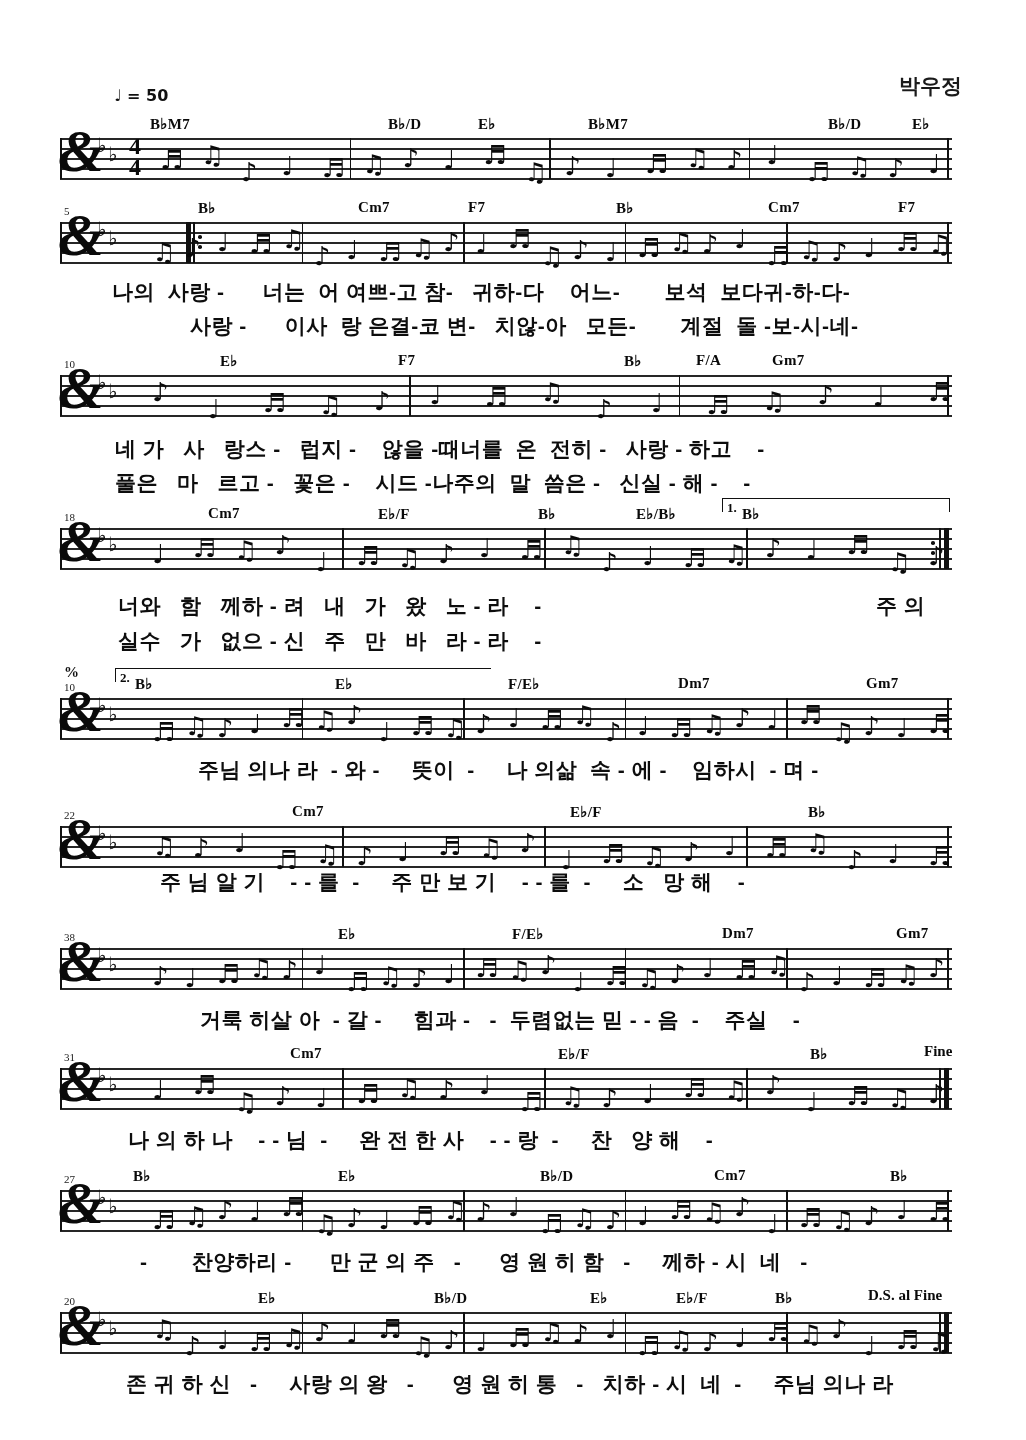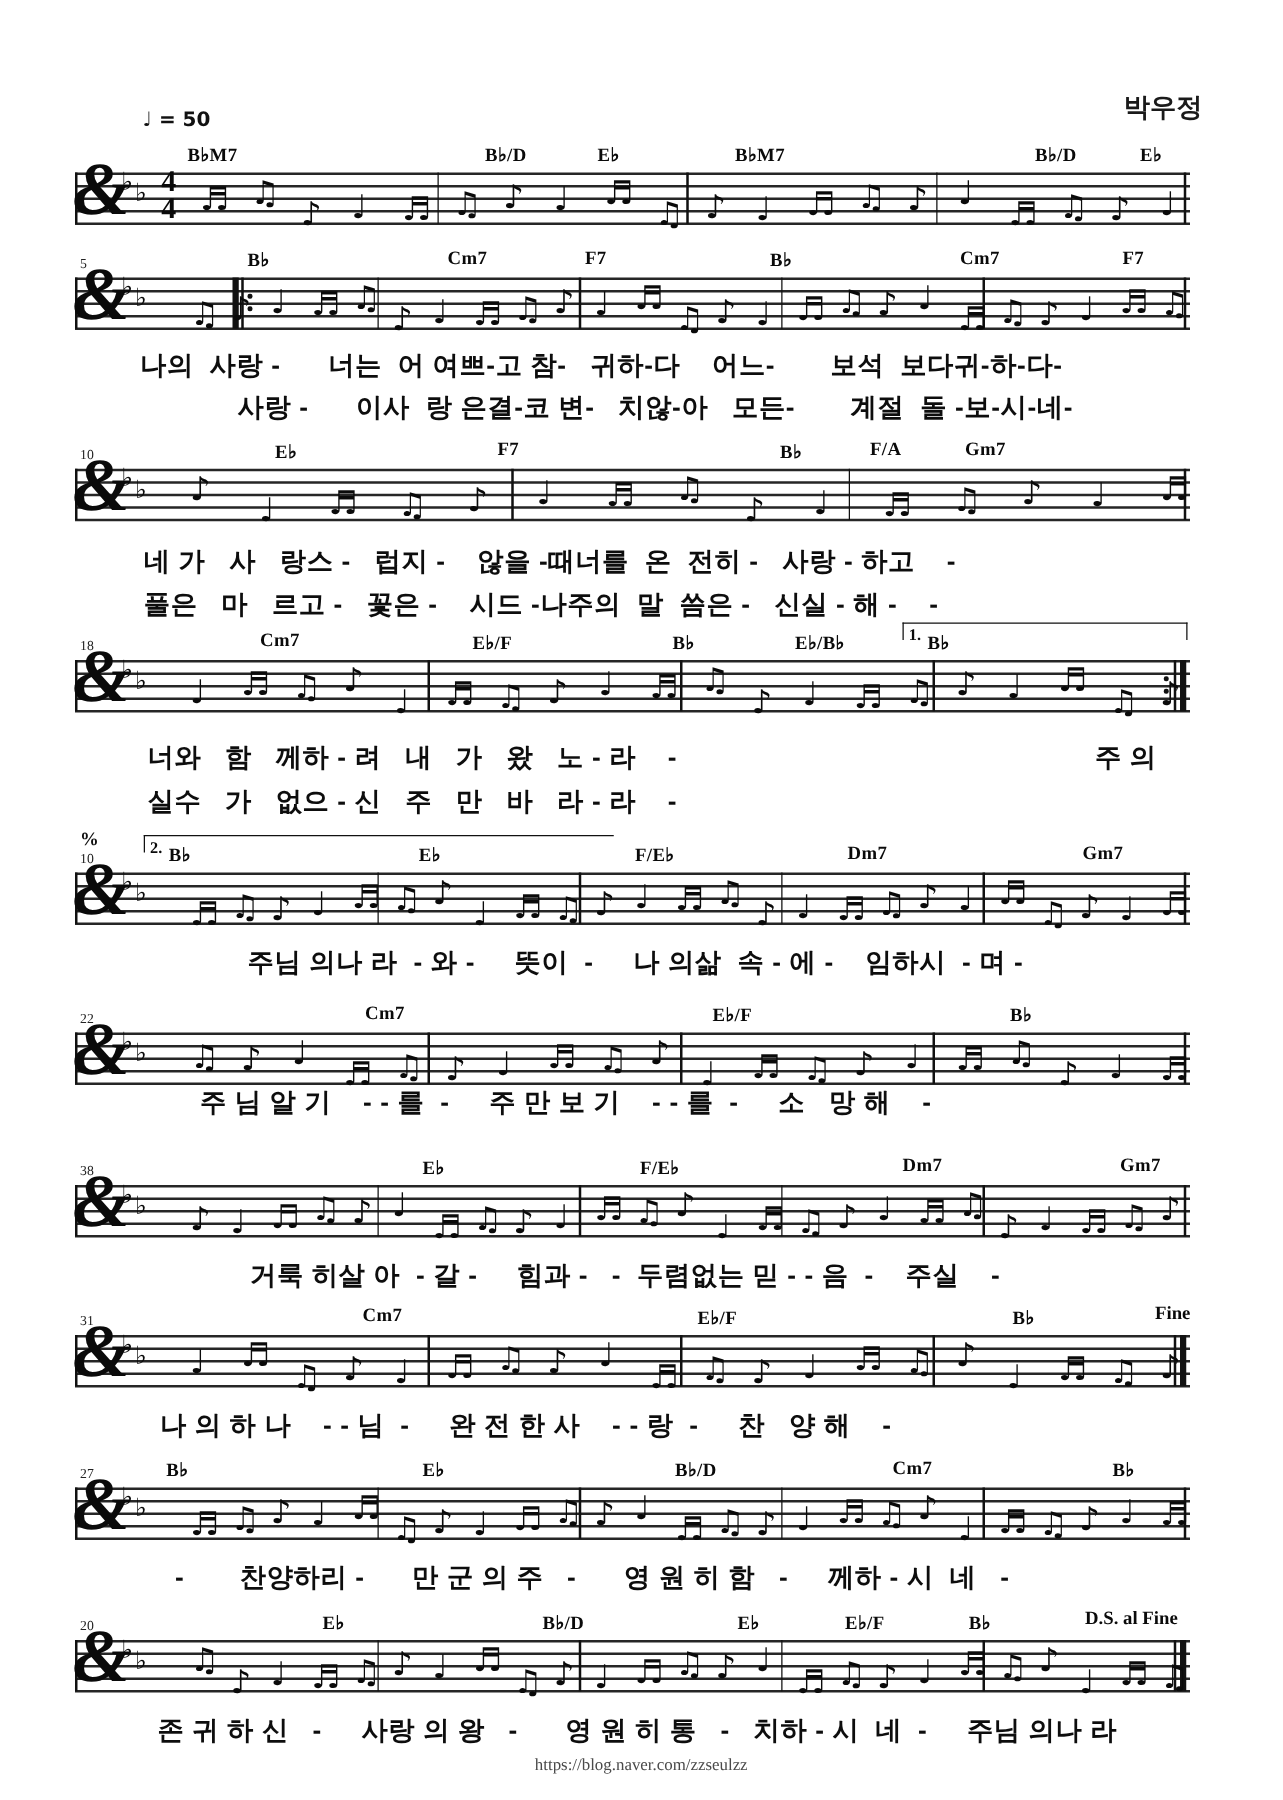--- a/index.html
+++ b/index.html
@@ -490,14 +490,13 @@
         <span class="note" style="left: 734px; top: 13px;">♩</span>
         <span class="note" style="left: 766.333px; top: 7px;">♬</span>
         <span class="note" style="left: 798.667px; top: 9px;">♫</span>
         <span class="note" style="left: 831px; top: 4px;">♪</span>
         <span class="note" style="left: 863.333px; top: 21px;">♩</span>
         <span class="note" style="left: 895.667px; top: 15px;">♬</span>
         <span class="note" style="left: 928px; top: 17px;">♫</span>
         <div class="lyr" style="left: 126px; top: 58px; text-align: center;">존 귀 하 신   -     사랑 의 왕   -      영 원 히 통   -   치하 - 시  네  -     주님 의나 라</div>
       </div>
     </div>
-  <div class="footer">https://blog.naver.com/zzseulzz</div>
 </div>
 
 </body></html>

